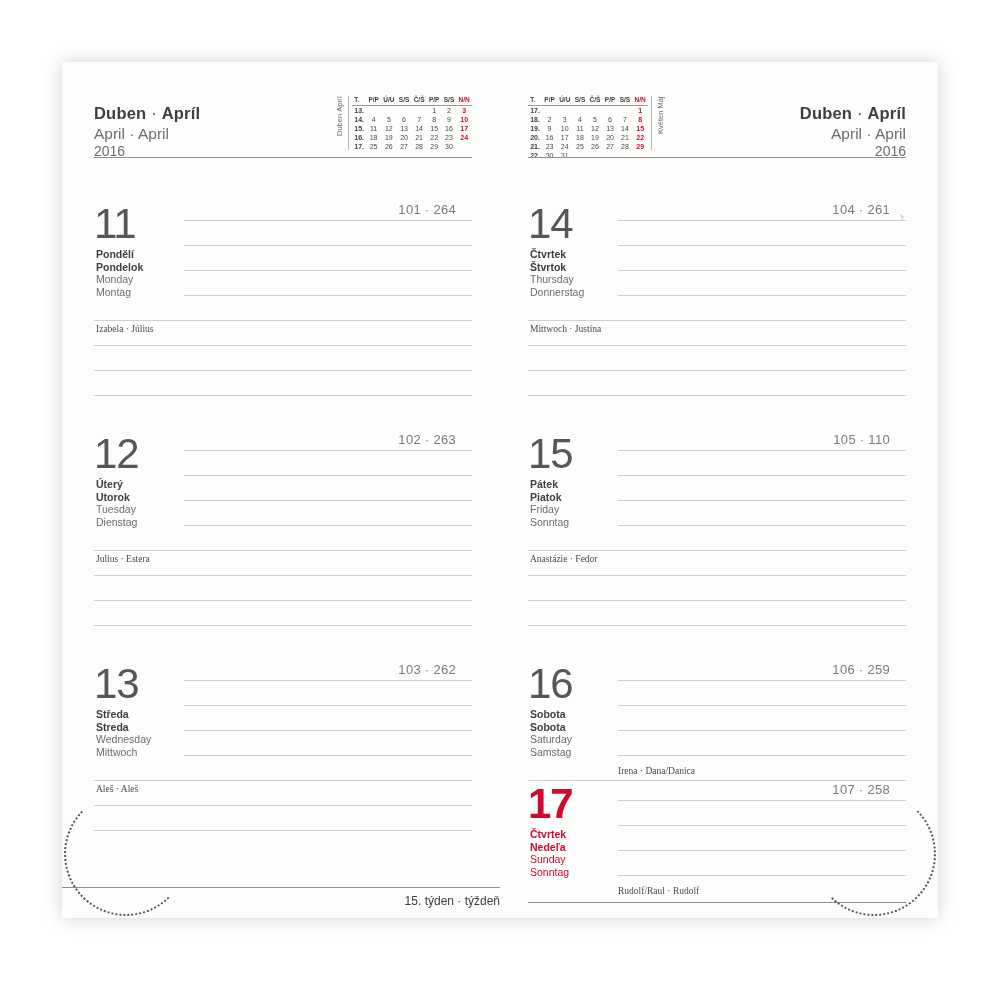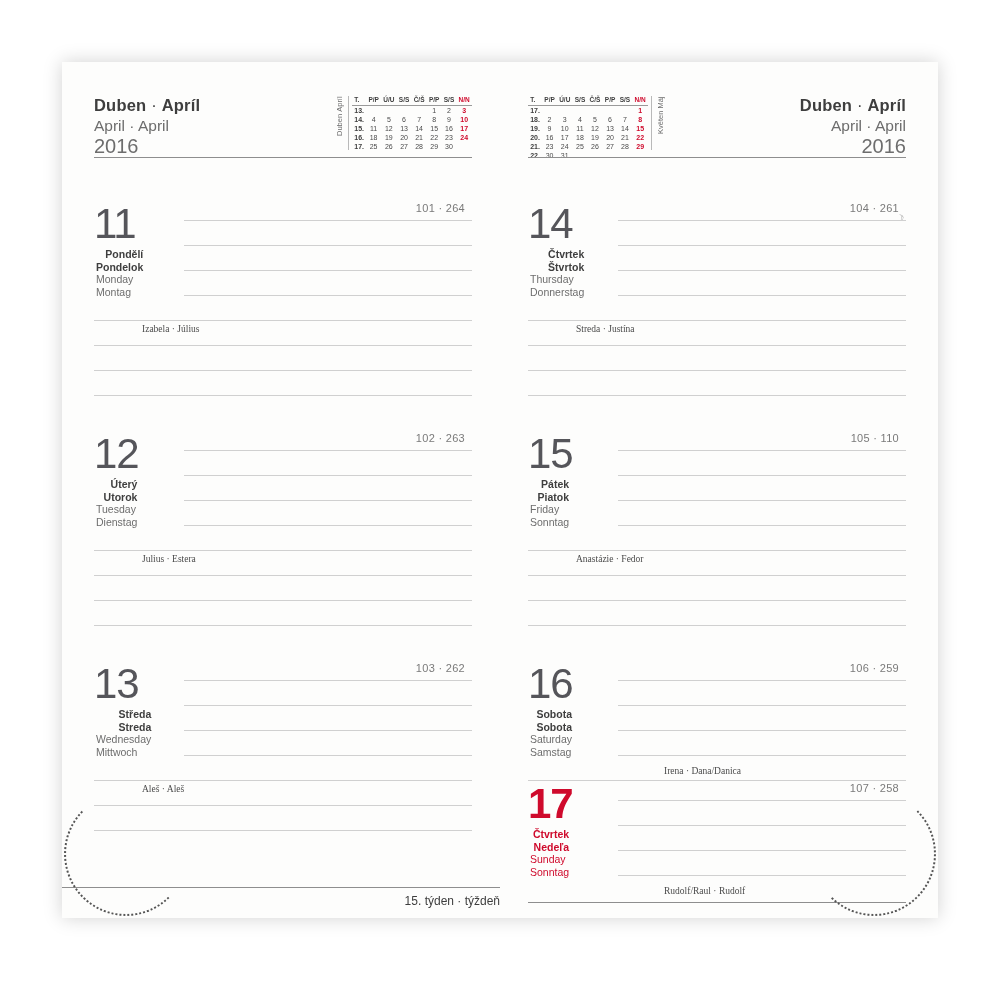--- a/index.html
+++ b/index.html
@@ -37,39 +37,39 @@
   .leaf.left { padding: 34px 28px 0 32px; }
   .leaf.right { padding: 34px 32px 0 28px; }
 
   
   .hdr {
     position: relative;
     height: 66px;
   }
   .hdr-titles {
     position: absolute;
-    top: 0;
+    top: 8px;
   }
   .leaf.left .hdr-titles { left: 0; text-align: left; }
   .leaf.right .hdr-titles { right: 0; text-align: right; }
   .mon-line1 {
     font-size: 16.5px;
     color: #3e3e3e;
     letter-spacing: .2px;
     white-space: nowrap;
   }
   .mon-line1 .b { font-weight: bold; }
   .mon-line2 {
     font-size: 15.5px;
     color: #6d6d6d;
     margin-top: 2px;
     white-space: nowrap;
   }
   .year {
-    font-size: 20px;
+    font-size: 14px;
     color: #6d6d6d;
     margin-top: 0;
   }
 
   
   .mini {
     position: absolute;
     top: 0px;
     display: flex;
     align-items: flex-start;
@@ -144,44 +144,43 @@
   }
   .day.sunday .daynum { color: #cf0a2c; font-weight: bold; }
   .day .names {
     position: absolute;
     left: 2px;
     top: 46px;
     font-size: 10.5px;
     line-height: 12.6px;
     color: #6d6d6d;
   }
-  .day .names .n1, .day .names .n2 { font-weight: bold; color: #3e3e3e; text-align: right; }
+  .day .names .n1, .day .names .n2 { font-weight: bold; color: #3e3e3e; }
   .day.sunday .names .n1, .day.sunday .names .n2 { color: #cf0a2c; }
   .day.sunday .names .n3, .day.sunday .names .n4 { color: #cf0a2c; }
   .day .dayinfo {
     position: absolute;
-    right: 7px;
+    right: 16px;
     top: 0px;
-    font-size: 11px;
+    font-size: 13px;
     color: #7a7a7a;
     letter-spacing: .3px;
   }
   .day .moon {
     position: absolute;
     right: 2px;
     top: 11px;
     font-size: 9px;
     color: #8a8a8a;
   }
   .day .saint {
     position: absolute;
     font-size: 9.5px;
     color: #4a4a4a;
     font-family: "Liberation Serif", serif;
-    margin-left: 46px;
   }
 
   .weekfoot {
     position: absolute;
     right: 0;
     bottom: 10px;
     font-size: 12px;
     font-weight: normal;
     color: #3e3e3e;
   }
@@ -475,21 +474,21 @@
           <div class="day" style="position:absolute;left:0px;right:0px;top:36px;height:190px;">
             <div class="daynum">14</div>
             <div class="names">
               <div class="n1">Čtvrtek</div>
               <div class="n2">Štvrtok</div>
               <div class="n3">Thursday</div>
               <div class="n4">Donnerstag</div>
             </div>
             <div class="dayinfo">104 · 261</div>
             <div class="moon">☽</div>
-            <div class="saint" style="left:2px;top:122px;">Streda · Justína</div>
+            <div class="saint" style="left:2px;top:122px;">Mittwoch · Justína</div>
             <div style="position:absolute;left:90px;right:0;top:0;bottom:0;">
               <div style="position:absolute;left:0px;right:0;top:18px;height:1px;background:#d0d0d0;"></div>
               <div style="position:absolute;left:0px;right:0;top:43px;height:1px;background:#d0d0d0;"></div>
               <div style="position:absolute;left:0px;right:0;top:68px;height:1px;background:#d0d0d0;"></div>
               <div style="position:absolute;left:0px;right:0;top:93px;height:1px;background:#d0d0d0;"></div>
               <div style="position:absolute;left:-90px;right:0;top:118px;height:1px;background:#d0d0d0;"></div>
               <div style="position:absolute;left:-90px;right:0;top:143px;height:1px;background:#d0d0d0;"></div>
               <div style="position:absolute;left:-90px;right:0;top:168px;height:1px;background:#d0d0d0;"></div>
               <div style="position:absolute;left:-90px;right:0;top:193px;height:1px;background:#d0d0d0;"></div>
             </div>

